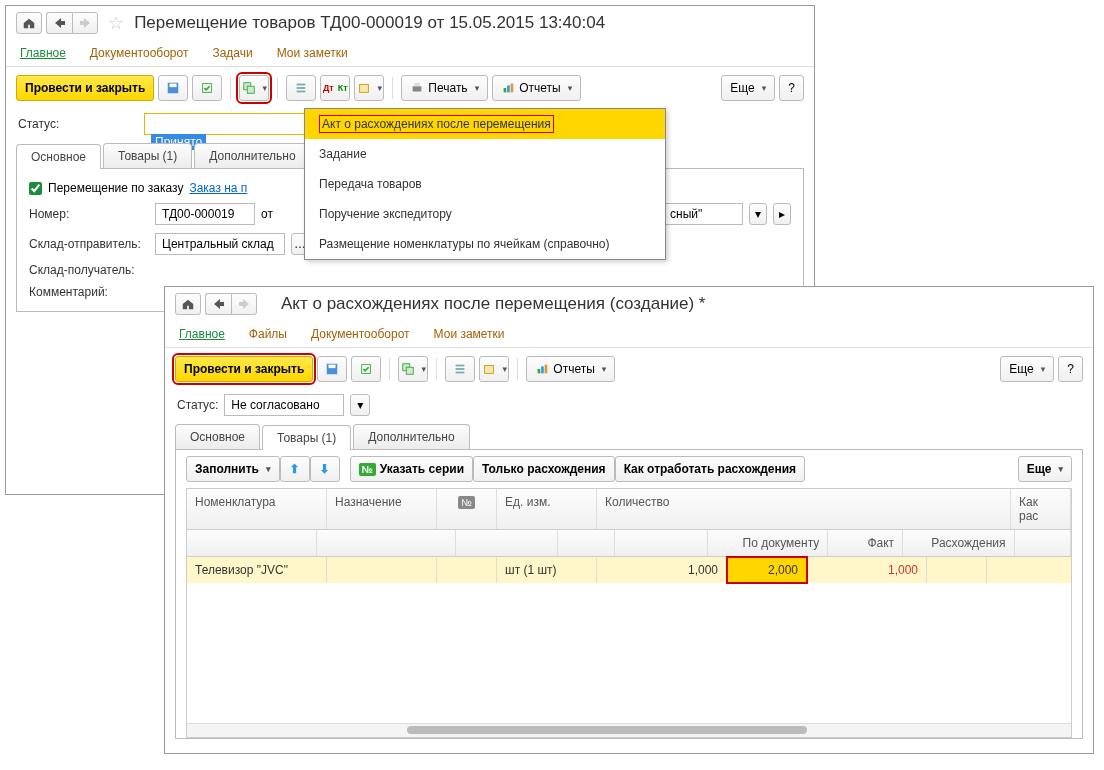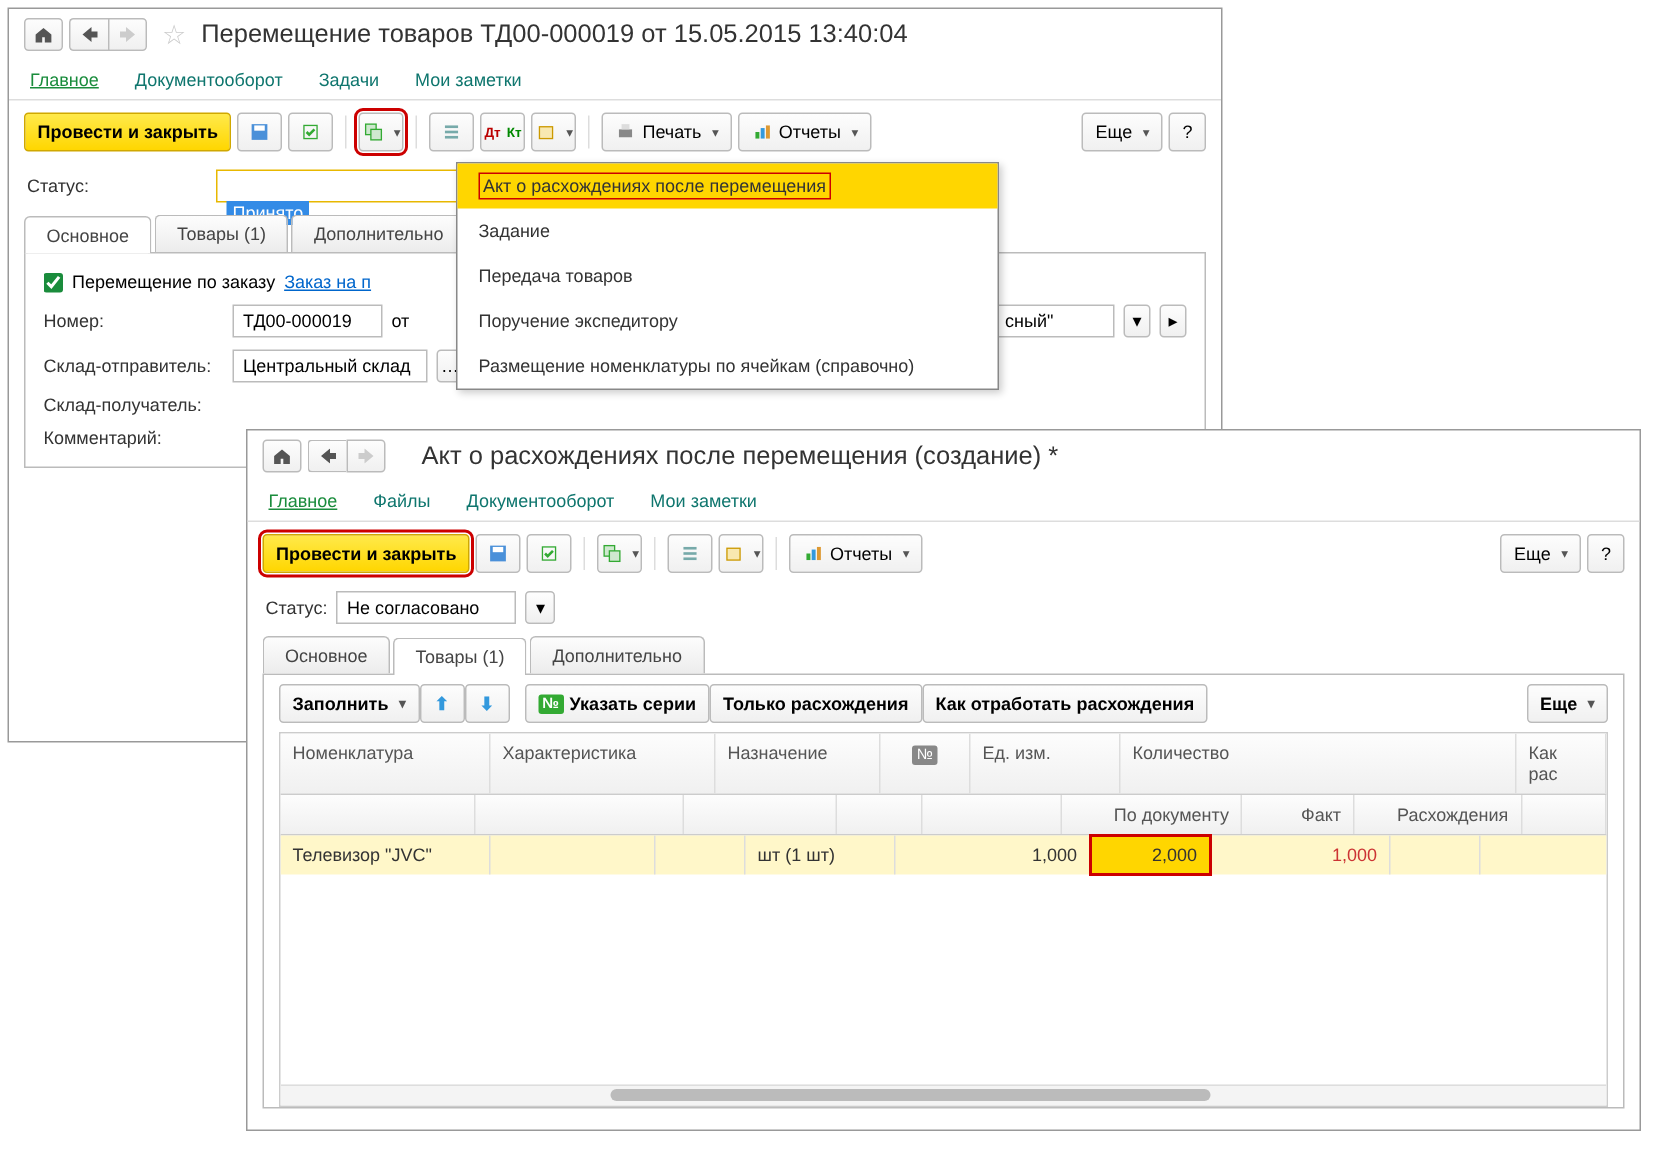--- a/index.html
+++ b/index.html
@@ -11,21 +11,21 @@
 
 .titlebar { display: flex; align-items: center; padding: 6px 10px; gap: 4px; }
 .nav-btn { width: 26px; height: 22px; border: 1px solid #bbb; border-radius: 3px; background: linear-gradient(#fdfdfd,#f0f0f0); display: inline-flex; align-items: center; justify-content: center; cursor: pointer; }
 .nav-group { display: flex; }
 .nav-group .nav-btn:first-child { border-radius: 3px 0 0 3px; border-right: none; }
 .nav-group .nav-btn:last-child { border-radius: 0 3px 3px 0; }
 .star { color: #ccc; font-size: 18px; margin-left: 6px; margin-right: 6px; }
 .title-text { font-size: 17px; color: #333; }
 
 .menubar { display: flex; gap: 24px; padding: 6px 14px; border-bottom: 1px solid #ddd; }
-.menubar a { color: #0f766e; cursor: pointer; }
+.menubar a { color: #a16207; cursor: pointer; }
 .menubar a.active { color: #1a8c3c; text-decoration: underline; }
 
 .toolbar { display: flex; align-items: center; gap: 4px; padding: 8px 10px; }
 .toolbar .sep { width: 1px; height: 22px; background: #ddd; margin: 0 4px; }
 .btn { height: 26px; border: 1px solid #bbb; border-radius: 3px; background: linear-gradient(#fdfdfd,#f0f0f0); display: inline-flex; align-items: center; padding: 0 8px; cursor: pointer; gap: 4px; }
 .btn-primary { background: linear-gradient(#ffe94a,#ffd600); border-color: #d0a800; font-weight: bold; }
 .btn-primary.redbox { outline: 2px solid #c00; outline-offset: 1px; }
 .btn-icon { width: 30px; padding: 0; justify-content: center; }
 .btn-drop::after { content: "▾"; font-size: 9px; color: #555; margin-left: 3px; }
 .icon-sq { width: 14px; height: 14px; display: inline-block; }
@@ -331,21 +331,20 @@
       </div>
       <div class="btn">Только расхождения</div>
       <div class="btn">Как отработать расхождения</div>
       <div class="right-push"></div>
       <div class="btn btn-drop">Еще</div>
     </div>
 
     <div class="grid">
       <div class="ghead">
         <div class="gcell col-nom">Номенклатура</div>
-        <div class="gcell col-char">Характеристика</div>
         <div class="gcell col-naz">Назначение</div>
         <div class="gcell col-ns"><span style="background:#888;color:#fff;padding:1px 3px;border-radius:2px;font-size:10px">№</span></div>
         <div class="gcell col-ed">Ед. изм.</div>
         <div class="gcell col-qtygroup" style="text-align:left">Количество</div>
         <div class="gcell col-how">
           <div>Как</div>
           <div>рас</div>
         </div>
       </div>
       <div class="subhead">

